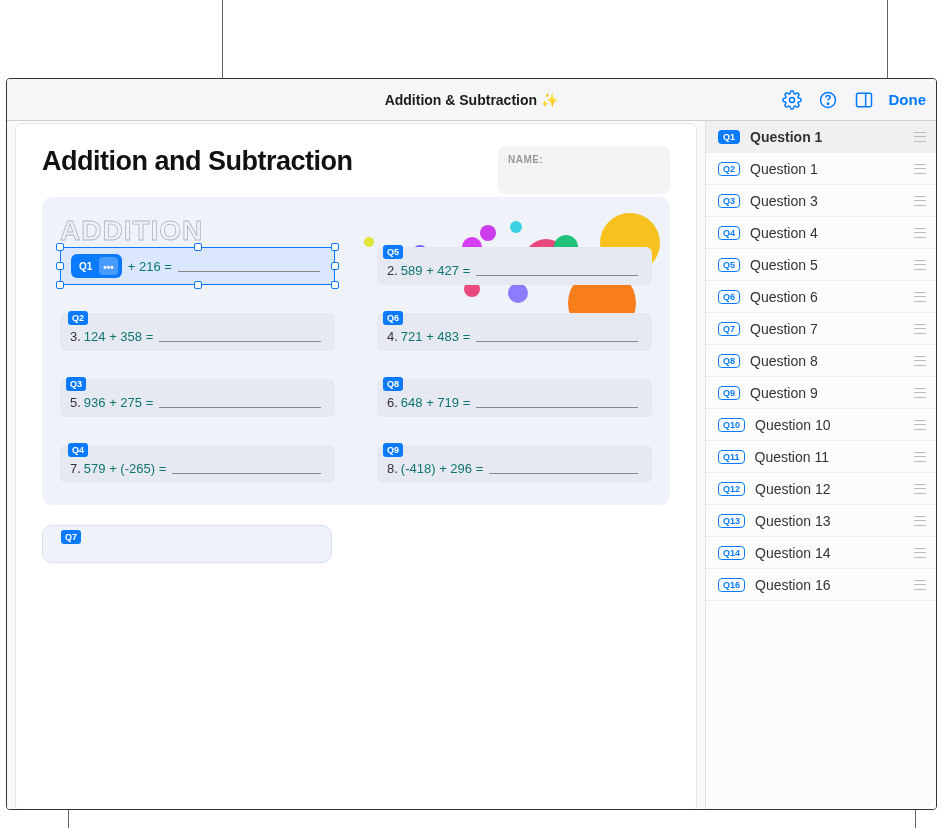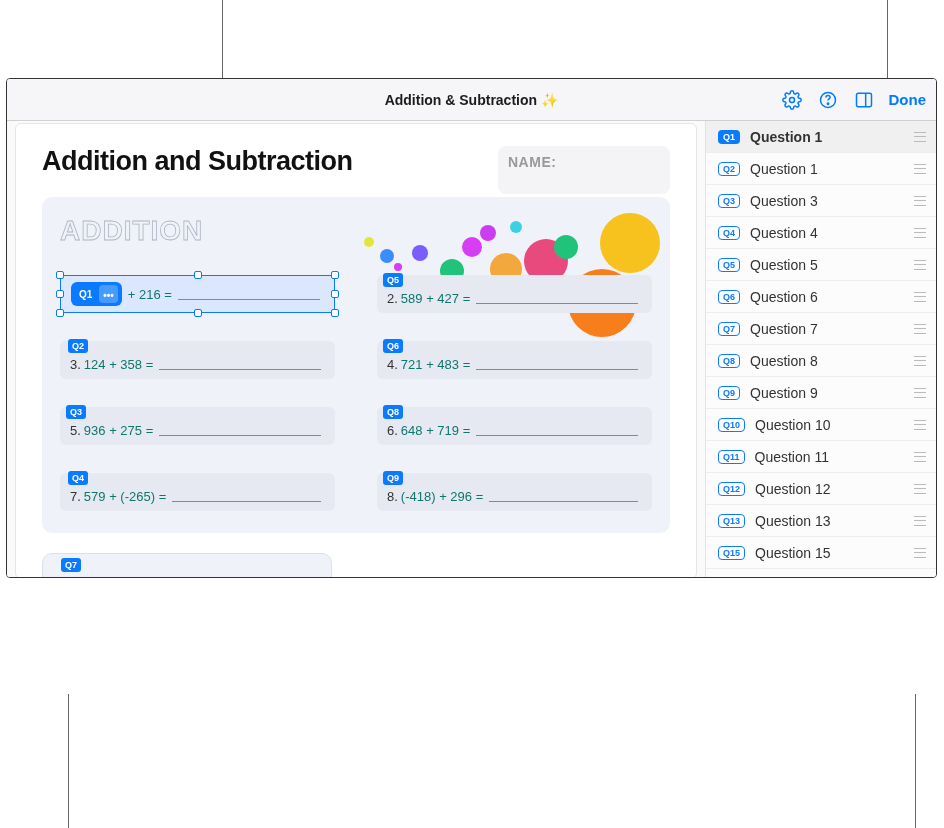--- a/index.html
+++ b/index.html
@@ -12,21 +12,21 @@
       background: #fff;
       width: 944px;
       height: 828px;
       overflow: hidden;
     }
     .app-frame {
       position: absolute;
       top: 78px;
       left: 6px;
       width: 931px;
-      height: 500px;
+      height: 732px;
       border: 1px solid #333;
       border-radius: 4px;
       overflow: hidden;
       display: flex;
       flex-direction: column;
     }
     .toolbar {
       height: 42px;
       background: #f6f6f8;
       border-bottom: 1px solid #d0d0d0;
@@ -102,39 +102,38 @@
       position: absolute;
       top: 22px;
       right: 26px;
       width: 172px;
       height: 48px;
       background: #f4f4f6;
       border-radius: 8px;
       padding: 8px 10px;
     }
     .name-label {
-      font-size: 14px;
+      font-size: 10px;
       font-weight: 700;
       color: #999;
       letter-spacing: 0.5px;
     }
     .section-card {
       background: #eff2f8;
       border-radius: 10px;
       margin-top: 20px;
       padding: 18px 18px 22px 18px;
       position: relative;
     }
     .section-outline {
       font-size: 28px;
       font-weight: 800;
       letter-spacing: 1px;
       color: transparent;
       -webkit-text-stroke: 0.8px #aeb4c3;
-      margin-bottom: 28px;
     }
     .bubbles {
       position: absolute;
       top: 10px;
       right: 18px;
       width: 300px;
       height: 120px;
     }
     .bubble {
       position: absolute;
@@ -590,22 +589,22 @@
           <div class="qa-item">
             <span class="qa-badge-outline">Q13</span>
             <span class="qa-label">Question 13</span>
             <div class="qa-grip">
               <div></div>
               <div></div>
               <div></div>
             </div>
           </div>
           <div class="qa-item">
-            <span class="qa-badge-outline">Q15</span>
-            <span class="qa-label">Question 15</span>
+            <span class="qa-badge-outline">Q14</span>
+            <span class="qa-label">Question 14</span>
             <div class="qa-grip">
               <div></div>
               <div></div>
               <div></div>
             </div>
           </div>
           <div class="qa-item">
             <span class="qa-badge-outline">Q16</span>
             <span class="qa-label">Question 16</span>
             <div class="qa-grip">

